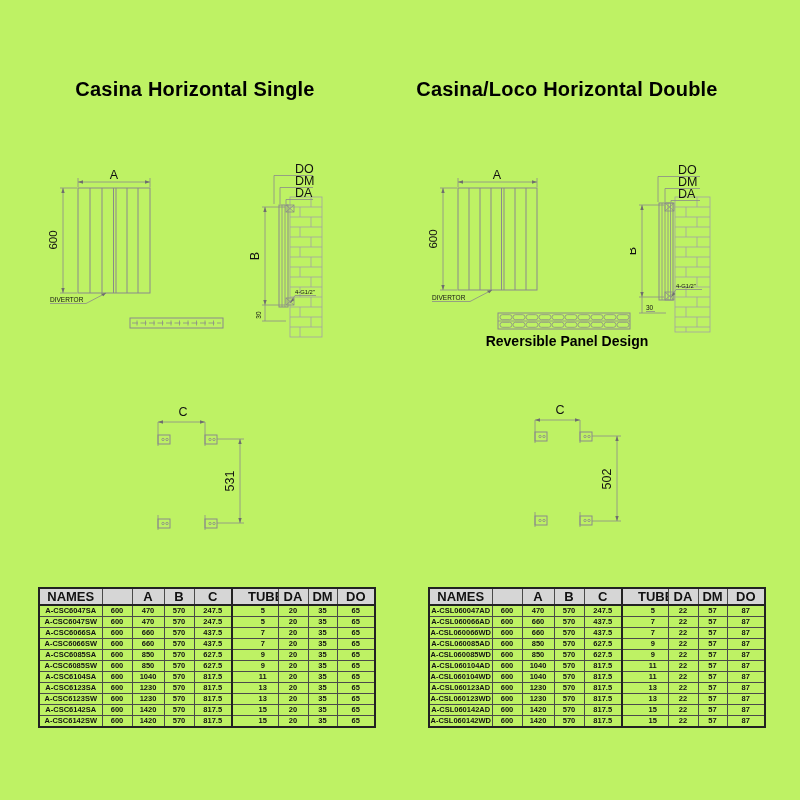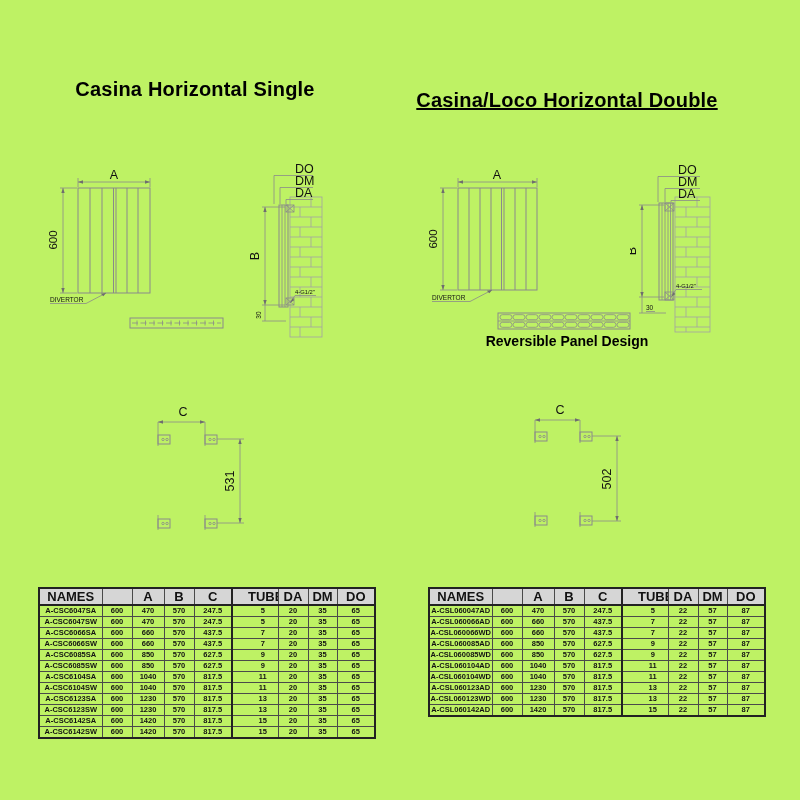--- a/index.html
+++ b/index.html
@@ -27,21 +27,21 @@
              padding:0;height:10px;line-height:1;overflow:hidden;white-space:nowrap;}
   table.spec thead th{background:#d6d6d6;height:15px;font-size:13px;border-bottom:2px solid #222;}
   table.spec th:nth-child(6),table.spec td:nth-child(6){border-left:2px solid #222;padding-left:15px;}
 </style>
 </head>
 <body>
 
 <div class="canvas">
 
   <div class="abs title" style="left:30px;top:78px;width:330px;">Casina Horizontal Single</div>
-  <div class="abs title" style="left:398px;top:89px;width:338px;text-decoration:underline;">Casina/Loco Horizontal Double</div>
+  <div class="abs title" style="left:398px;top:78px;width:338px;">Casina/Loco Horizontal Double</div>
 
   <svg class="abs" style="left:40px;top:160px;" width="200" height="180" viewBox="0 0 200 180">
     <g>
       <rect x="38" y="28" width="72" height="105" class="ln"></rect>
       <path class="ln" d="M50 28V133 M62 28V133 M73.5 28V133 M76 28V133 M87 28V133 M98 28V133"></path>
     </g>
     <g>
       <path class="lnt" d="M38 27V18 M110 27V18 M38 22H110"></path>
       <path class="arr" d="M38 22l5 -1.7v3.4z M110 22l-5 -1.7v3.4z"></path>
       <text class="dimtxt big" x="74" y="19" text-anchor="middle">A</text>
@@ -354,31 +354,20 @@
           <td>600</td>
           <td>1040</td>
           <td>570</td>
           <td>817.5</td>
           <td>11</td>
           <td>20</td>
           <td>35</td>
           <td>65</td>
         </tr>
         <tr>
-          <td>A-CSC6104SW</td>
-          <td>600</td>
-          <td>1040</td>
-          <td>570</td>
-          <td>817.5</td>
-          <td>11</td>
-          <td>20</td>
-          <td>35</td>
-          <td>65</td>
-        </tr>
-        <tr>
           <td>A-CSC6123SA</td>
           <td>600</td>
           <td>1230</td>
           <td>570</td>
           <td>817.5</td>
           <td>13</td>
           <td>20</td>
           <td>35</td>
           <td>65</td>
         </tr>
@@ -547,16 +536,27 @@
           <td>A-CSL060142AD</td>
           <td>600</td>
           <td>1420</td>
           <td>570</td>
           <td>817.5</td>
           <td>15</td>
           <td>22</td>
           <td>57</td>
           <td>87</td>
         </tr>
+        <tr>
+          <td>A-CSL060142WD</td>
+          <td>600</td>
+          <td>1420</td>
+          <td>570</td>
+          <td>817.5</td>
+          <td>15</td>
+          <td>22</td>
+          <td>57</td>
+          <td>87</td>
+        </tr>
       </tbody>
     </table>
 
 </div>
 
 </body></html>

